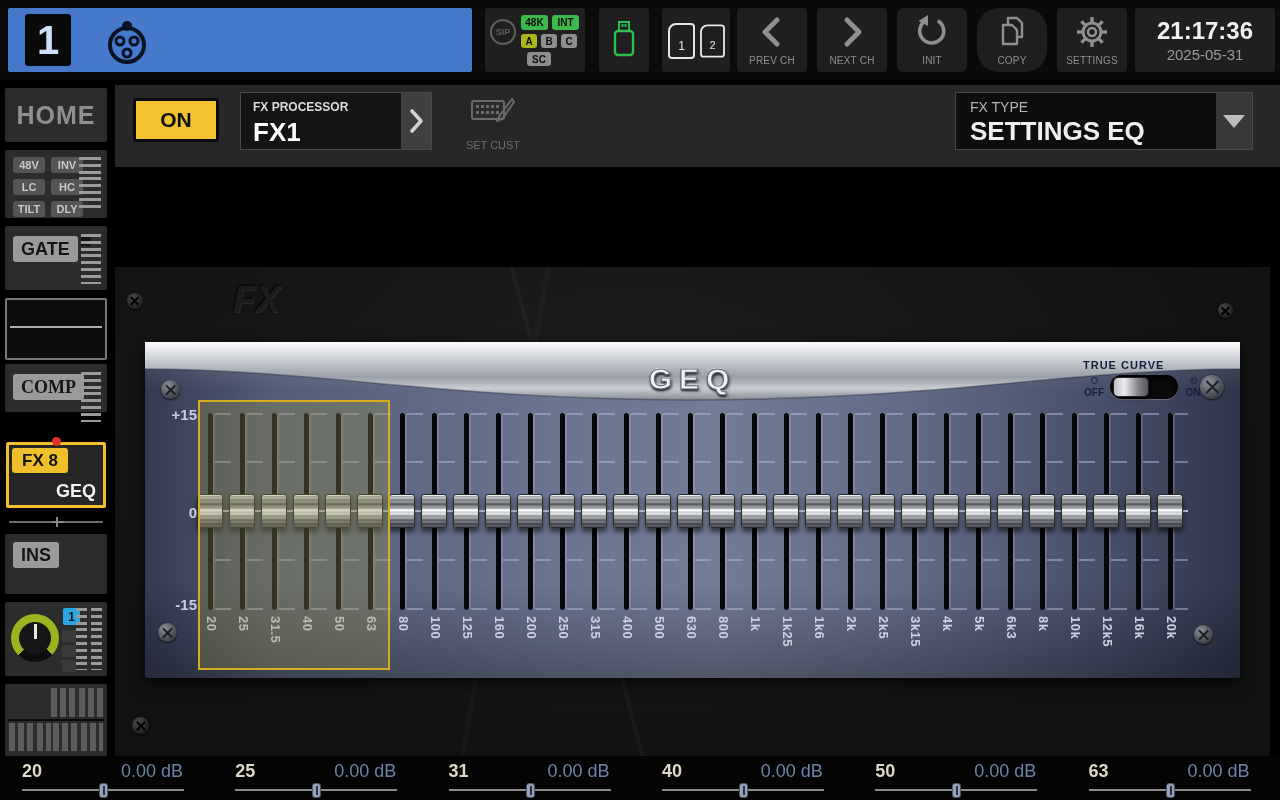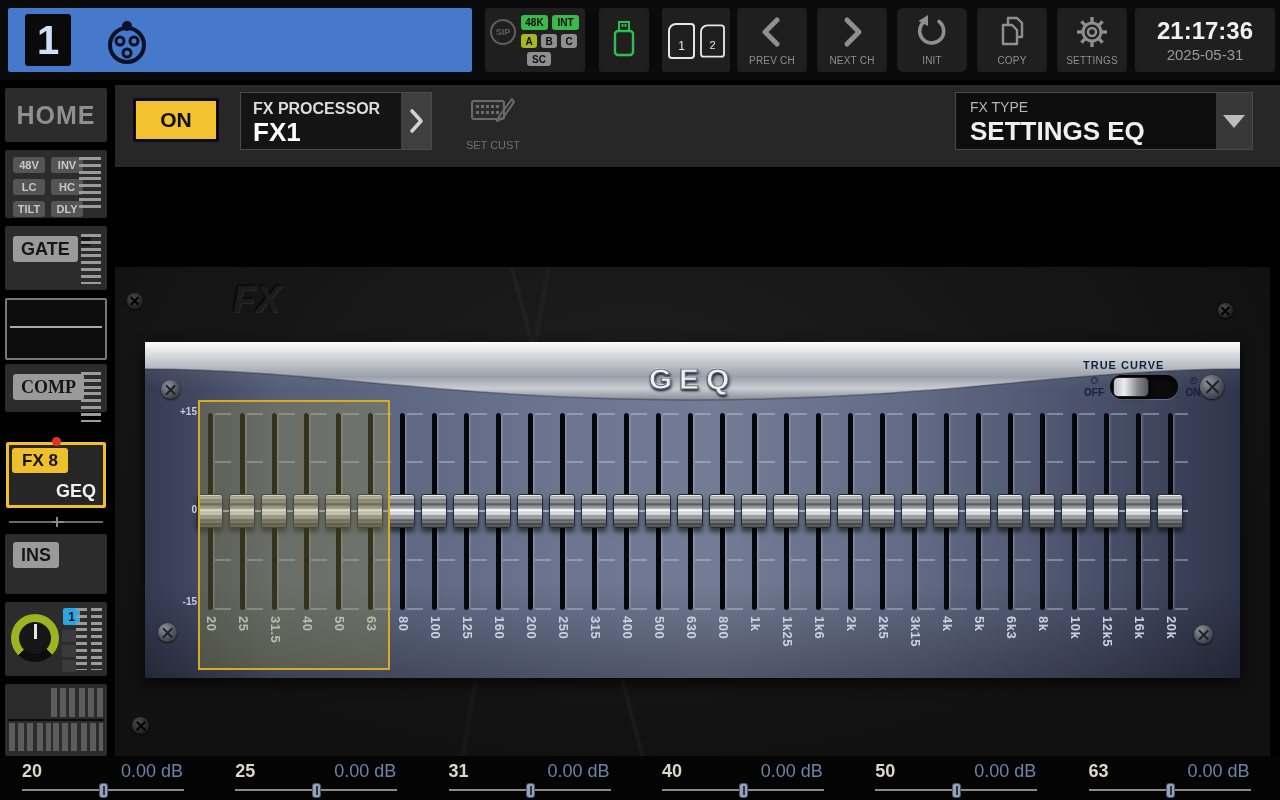--- a/index.html
+++ b/index.html
@@ -66,21 +66,21 @@
   .pan-sq { position:absolute; left:57px; width:14px; height:12px; background:#3a3a3a; }
   .botmeter { top:684px; height:72px; }
   .bars { position:absolute; background:repeating-linear-gradient(90deg,#5c5c5c 0 6px,transparent 6px 9.2px); }
   .bm-line { position:absolute; left:3px; right:3px; top:35px; height:2px; background:#0c0c0c; }
 
   
   .fxrow { position:absolute; left:115px; top:85px; width:1165px; height:82px; background:#272727; }
   .on-btn { position:absolute; left:18px; top:13px; width:86px; height:44px; background:#f2c230; border:3px solid #0c0c0c;
             border-radius:3px; color:#101010; font-size:21px; font-weight:bold; display:flex; align-items:center; justify-content:center; }
   .proc-box { position:absolute; left:125px; top:7px; width:192px; height:58px; background:#141414; border:1px solid #4a4a4a; }
-  .proc-label { position:absolute; left:12px; top:7px; color:#dcdcdc; font-size:16px; font-weight:bold; }
+  .proc-label { position:absolute; left:12px; top:7px; color:#dcdcdc; font-size:12px; font-weight:bold; }
   .proc-value { position:absolute; left:12px; top:24px; color:#fff; font-size:26px; font-weight:bold; }
   .proc-chev { position:absolute; right:0; top:0; width:30px; height:56px; background:#3f3f3f;
                display:flex; align-items:center; justify-content:center; }
   .setcust { position:absolute; left:340px; top:8px; width:76px; height:62px; text-align:center; }
   .setcust .lbl { position:absolute; left:0; right:0; bottom:4px; color:#6f6f6f; font-size:11px; }
   .fxtype-box { position:absolute; left:840px; top:7px; width:298px; height:58px; background:#0e0e0e; border:1px solid #4a4a4a; }
   .fxtype-label { position:absolute; left:14px; top:6px; color:#b5b5b5; font-size:14px; }
   .fxtype-value { position:absolute; left:14px; top:23px; color:#efefef; font-size:26px; font-weight:bold; }
   .dd-box { position:absolute; right:0; top:0; width:36px; height:56px; background:#383838;
             display:flex; align-items:center; justify-content:center; }
@@ -123,21 +123,21 @@
   .tc-slot { position:absolute; left:965px; top:33px; width:68px; height:24px; background:#0b0b0d; border-radius:12px;
              box-shadow:inset 0 3px 5px #000, 0 1px 1px rgba(255,255,255,.25); z-index:4; }
   .tc-handle { position:absolute; left:3px; top:2px; width:36px; height:20px; border-radius:5px;
                background:linear-gradient(90deg,#babcc0,#ecedef 30%,#84868d 70%,#54565b);
                border:1px solid #222; box-shadow:2px 2px 3px rgba(0,0,0,.6); }
   .tc-off { left:936px; top:34px; width:26px; font-size:10px; text-align:center; }
   .tc-on  { left:1036px; top:34px; width:24px; font-size:10px; text-align:center; }
   .tc-ico { display:inline-block; width:7px; height:7px; border:1.5px solid #15203d; border-radius:50%; margin-bottom:1px; position:relative; }
   .tc-ico.dot::after { content:""; position:absolute; left:1px; top:1px; width:2px; height:2px; border-radius:50%; background:#15203d; }
 
-  .scale-lbl { position:absolute; left:10px; width:42px; text-align:right; color:#c6cddf; font-size:10px; font-weight:bold; z-index:3; }
+  .scale-lbl { position:absolute; left:10px; width:42px; text-align:right; color:#c6cddf; font-size:15px; font-weight:bold; z-index:3; }
   .gridlines { position:absolute; left:58px; top:71px; width:985px; height:197px; z-index:1; }
   .gl { position:absolute; left:0; right:0; height:2px;
         background:repeating-linear-gradient(90deg, transparent 0 12px, rgba(188,198,224,.45) 12px 28px, transparent 28px 32px); }
   .gl-zero { position:absolute; left:0; right:0; top:97px; height:2px; background:rgba(214,222,242,.85); }
 
   .band { position:absolute; z-index:2; }
   .track { position:absolute; top:71px; width:5px; height:197px; background:#06070a; border-radius:3px;
            box-shadow:1.5px 0 1px rgba(255,255,255,.22); }
   .cap { position:absolute; width:26px; height:34px; border-radius:3px; border:1px solid #272a30; z-index:3;
          background:
@@ -222,21 +222,21 @@
     <div class="tb-box nav-btn" style="left:897px;border-radius:6px;">
       <div class="ico">
         <svg width="34" height="34" viewBox="0 0 34 34">
           <path d="M 11,5.5 A 12 12 0 1 0 24,6.5" fill="none" stroke="#8f8f8f" stroke-width="3.6" stroke-linecap="round"></path>
           <path d="M 13,0 L 13,11 L 3.5,6 Z" fill="#8f8f8f"></path>
         </svg>
       </div>
       <div class="tb-label">INIT</div>
     </div>
 
-    <div class="tb-box nav-btn" style="left:977px;">
+    <div class="tb-box nav-btn" style="left:977px;border-radius:22px;">
       <div class="ico">
         <svg width="32" height="34" viewBox="0 0 32 34">
           <path d="M12,3 h9 l5,5 v14 h-14 z" fill="none" stroke="#8f8f8f" stroke-width="2.4" stroke-linejoin="round"></path>
           <path d="M7,10 h9 l5,5 v14 h-14 z" fill="#1f1f1f" stroke="#8f8f8f" stroke-width="2.4" stroke-linejoin="round"></path>
         </svg>
       </div>
       <div class="tb-label">COPY</div>
     </div>
 
     <div class="tb-box nav-btn" style="left:1057px;">

